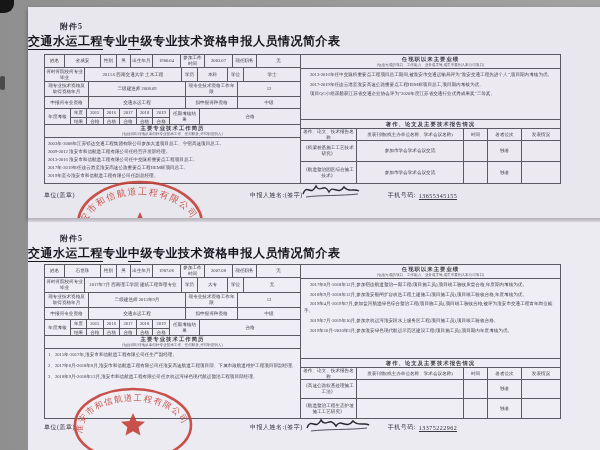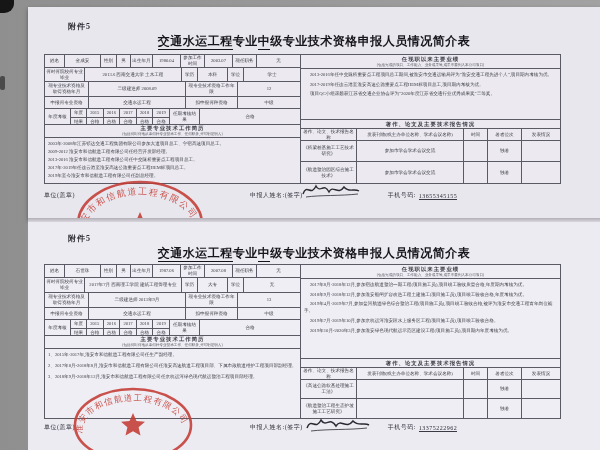--- a/index.html
+++ b/index.html
@@ -4,22 +4,22 @@
 <style>
 *{margin:0;padding:0;box-sizing:border-box}
 html,body{width:600px;height:450px}
 body{position:relative;background:linear-gradient(90deg,#8f8f8f,#a2a2a2);font-family:"Liberation Serif",serif;color:#3c3c46;overflow:hidden}
 .paper{position:absolute;left:28px;width:572px;overflow:hidden}
 #paper1{top:7px;height:212px;background:#e9e7ee;box-shadow:0 2px 4px rgba(0,0,0,.4)}
 #paper2{top:222px;height:228px;background:#edebf2}
 .seam{position:absolute;left:28px;top:218px;width:572px;height:4px;background:linear-gradient(#b2b0b6,#d9d7dd)}
 .smudge1{position:absolute;left:0;top:0;width:14px;height:13px;background:#161616;border-radius:0 0 70% 0}
 .smudge2{position:absolute;left:0;top:76px;width:5px;height:14px;background:#4a4a4a;border-radius:2px}
-.att{position:absolute;left:40px;font-weight:bold;font-size:8px;color:#2c2c34;letter-spacing:1px}
-.title{position:absolute;left:0;width:100%;text-align:center;font-size:12px;font-weight:bold;color:#15151b;letter-spacing:.5px}
+.att{position:absolute;left:32px;font-weight:bold;font-size:8px;color:#2c2c34;letter-spacing:1px}
+.title{position:absolute;left:0;width:100%;font-size:12px;font-weight:bold;color:#15151b;letter-spacing:.5px}
 .title .u{border-bottom:1px solid #15151b;padding-bottom:1px}
 .tbl{position:absolute;left:16px;border:1px solid #5a5a64;display:flex;background:rgba(255,255,255,.15)}
 .t1{top:47px;width:517px;height:130px}
 .t2{top:42px;width:517px;height:155px}
 .lblk{display:flex;flex-direction:column;border-right:1px solid #5a5a64;flex:0 0 256px}
 .rblk{display:flex;flex-direction:column;flex:1}
 .r{display:flex;border-bottom:1px solid #5a5a64;min-height:0}
 .r.last{border-bottom:none}
 .c{border-right:1px solid #5a5a64;display:flex;align-items:center;justify-content:center;text-align:center;font-size:4.6px;line-height:1.25;padding:1px;overflow:hidden}
 .c.lastc{border-right:none}

